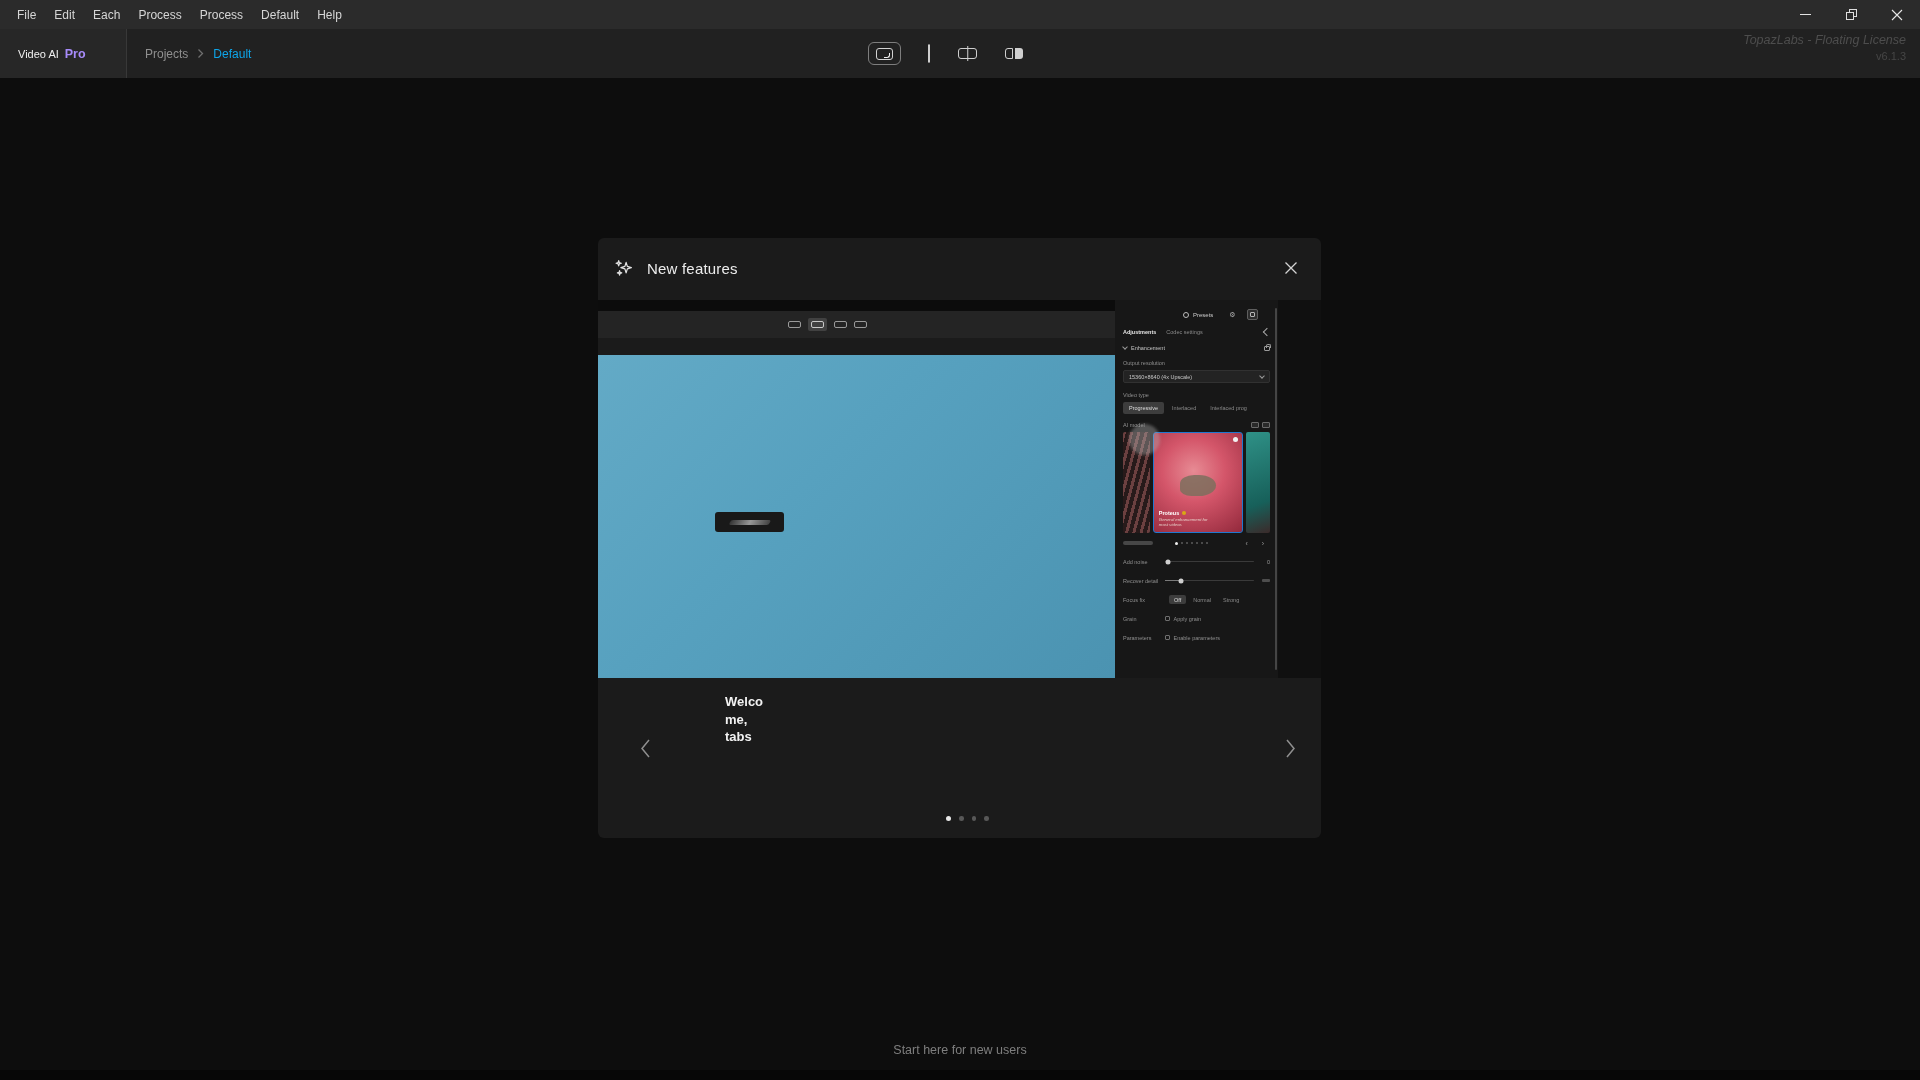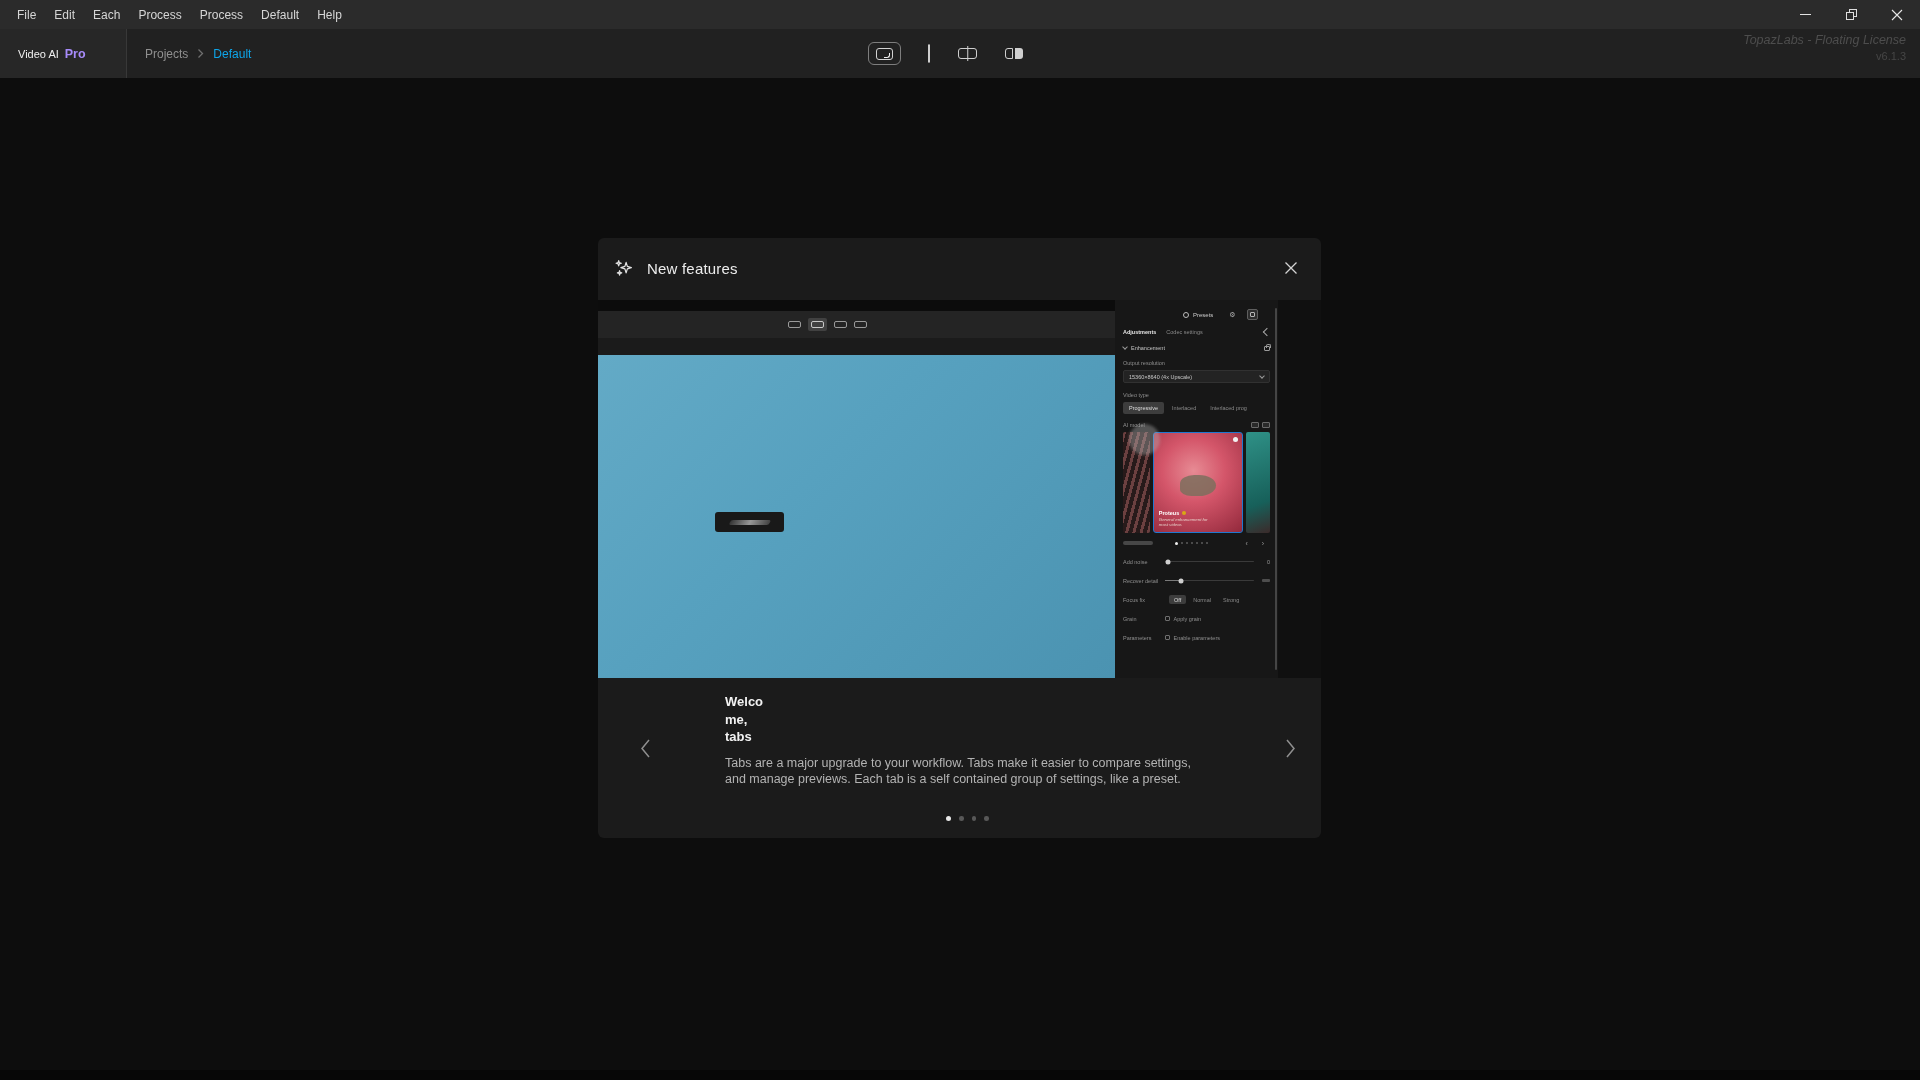--- a/index.html
+++ b/index.html
@@ -226,20 +226,21 @@
           </span>
       </div>
     </div>
     <div class="license">
       <div class="l1">TopazLabs - Floating License</div>
       <div class="l2">v6.1.3</div>
     </div>
   </div>
 
   <div class="content">
+    <div class="footer-hint">Start here for new users</div>
     <div class="footer-link">Video AI quick start guide</div>
     <div class="bottom-strip"></div>
   </div>
 
   <div class="modal">
     <div class="modal-header">
       <svg width="21" height="21" viewBox="0 0 24 24" fill="none" stroke="#e2e2e2" stroke-width="1.4" stroke-linejoin="round">
         <path d="M15 5 L16.4 9.6 L21 11 L16.4 12.4 L15 17 L13.6 12.4 L9 11 L13.6 9.6 Z"></path>
         <path d="M6.5 3 L7.2 5.3 L9.5 6 L7.2 6.7 L6.5 9 L5.8 6.7 L3.5 6 L5.8 5.3 Z"></path>
         <path d="M7.5 14.5 L8.1 16.4 L10 17 L8.1 17.6 L7.5 19.5 L6.9 17.6 L5 17 L6.9 16.4 Z"></path>
@@ -372,22 +373,20 @@
         </div>
         <div class="s-scroll"></div>
       </div>
       <div class="shot-edge"></div>
     </div>
 
     <div class="slide-zone">
       <div class="slide-heading">Welco
 me,
 tabs</div>
-      <div class="slide-body">Tabs are a major upgrade to your workflow. Tabs make it easier to compare settings,
-and manage previews. Each tab is a self contained group of settings, like a preset.</div>
       <div class="nav-arrow nav-left">
         <svg width="11" height="21" viewBox="0 0 11 21">
             <polyline points="9,2 2,10.5 9,19" fill="none" stroke="#8f8f8f" stroke-width="1.5"></polyline>
           </svg>
       </div>
       <div class="nav-arrow nav-right">
         <svg width="11" height="21" viewBox="0 0 11 21">
             <polyline points="2,2 9,10.5 2,19" fill="none" stroke="#8f8f8f" stroke-width="1.5"></polyline>
           </svg>
       </div>

